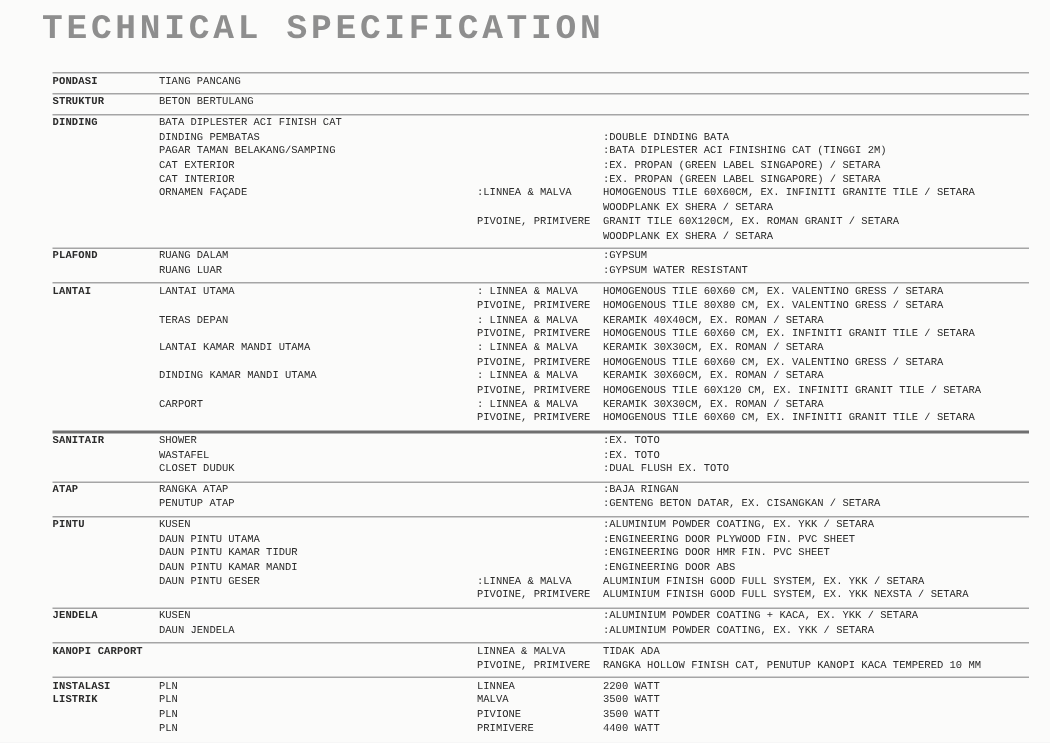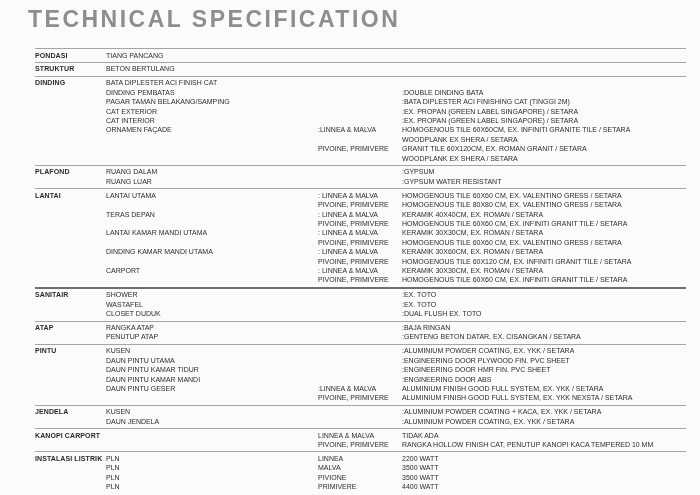--- a/index.html
+++ b/index.html
@@ -7,21 +7,21 @@
     --c-text:#2b2b2b;
     --c-rule:#a5a5a5;
     --c-rule-strong:#6f6f6f;
     --c-bg:#fbfbfa;
   }
   *{margin:0;padding:0;box-sizing:border-box;}
   html,body{background:#f4f4f2;}
   .page{
     width:700px;height:495px;position:relative;overflow:hidden;
     background:var(--c-bg);
-    font-family:Liberation Sans, sans-serif;
+    font-family:Liberation Mono, monospace;
     color:var(--c-text);
   }
   .title{
     position:absolute;left:28px;top:6px;
     font-size:23px;font-weight:bold;letter-spacing:2.5px;
     color:var(--c-title);
     white-space:nowrap;
   }
   .spec{
     position:absolute;left:35px;top:48px;width:651px;

